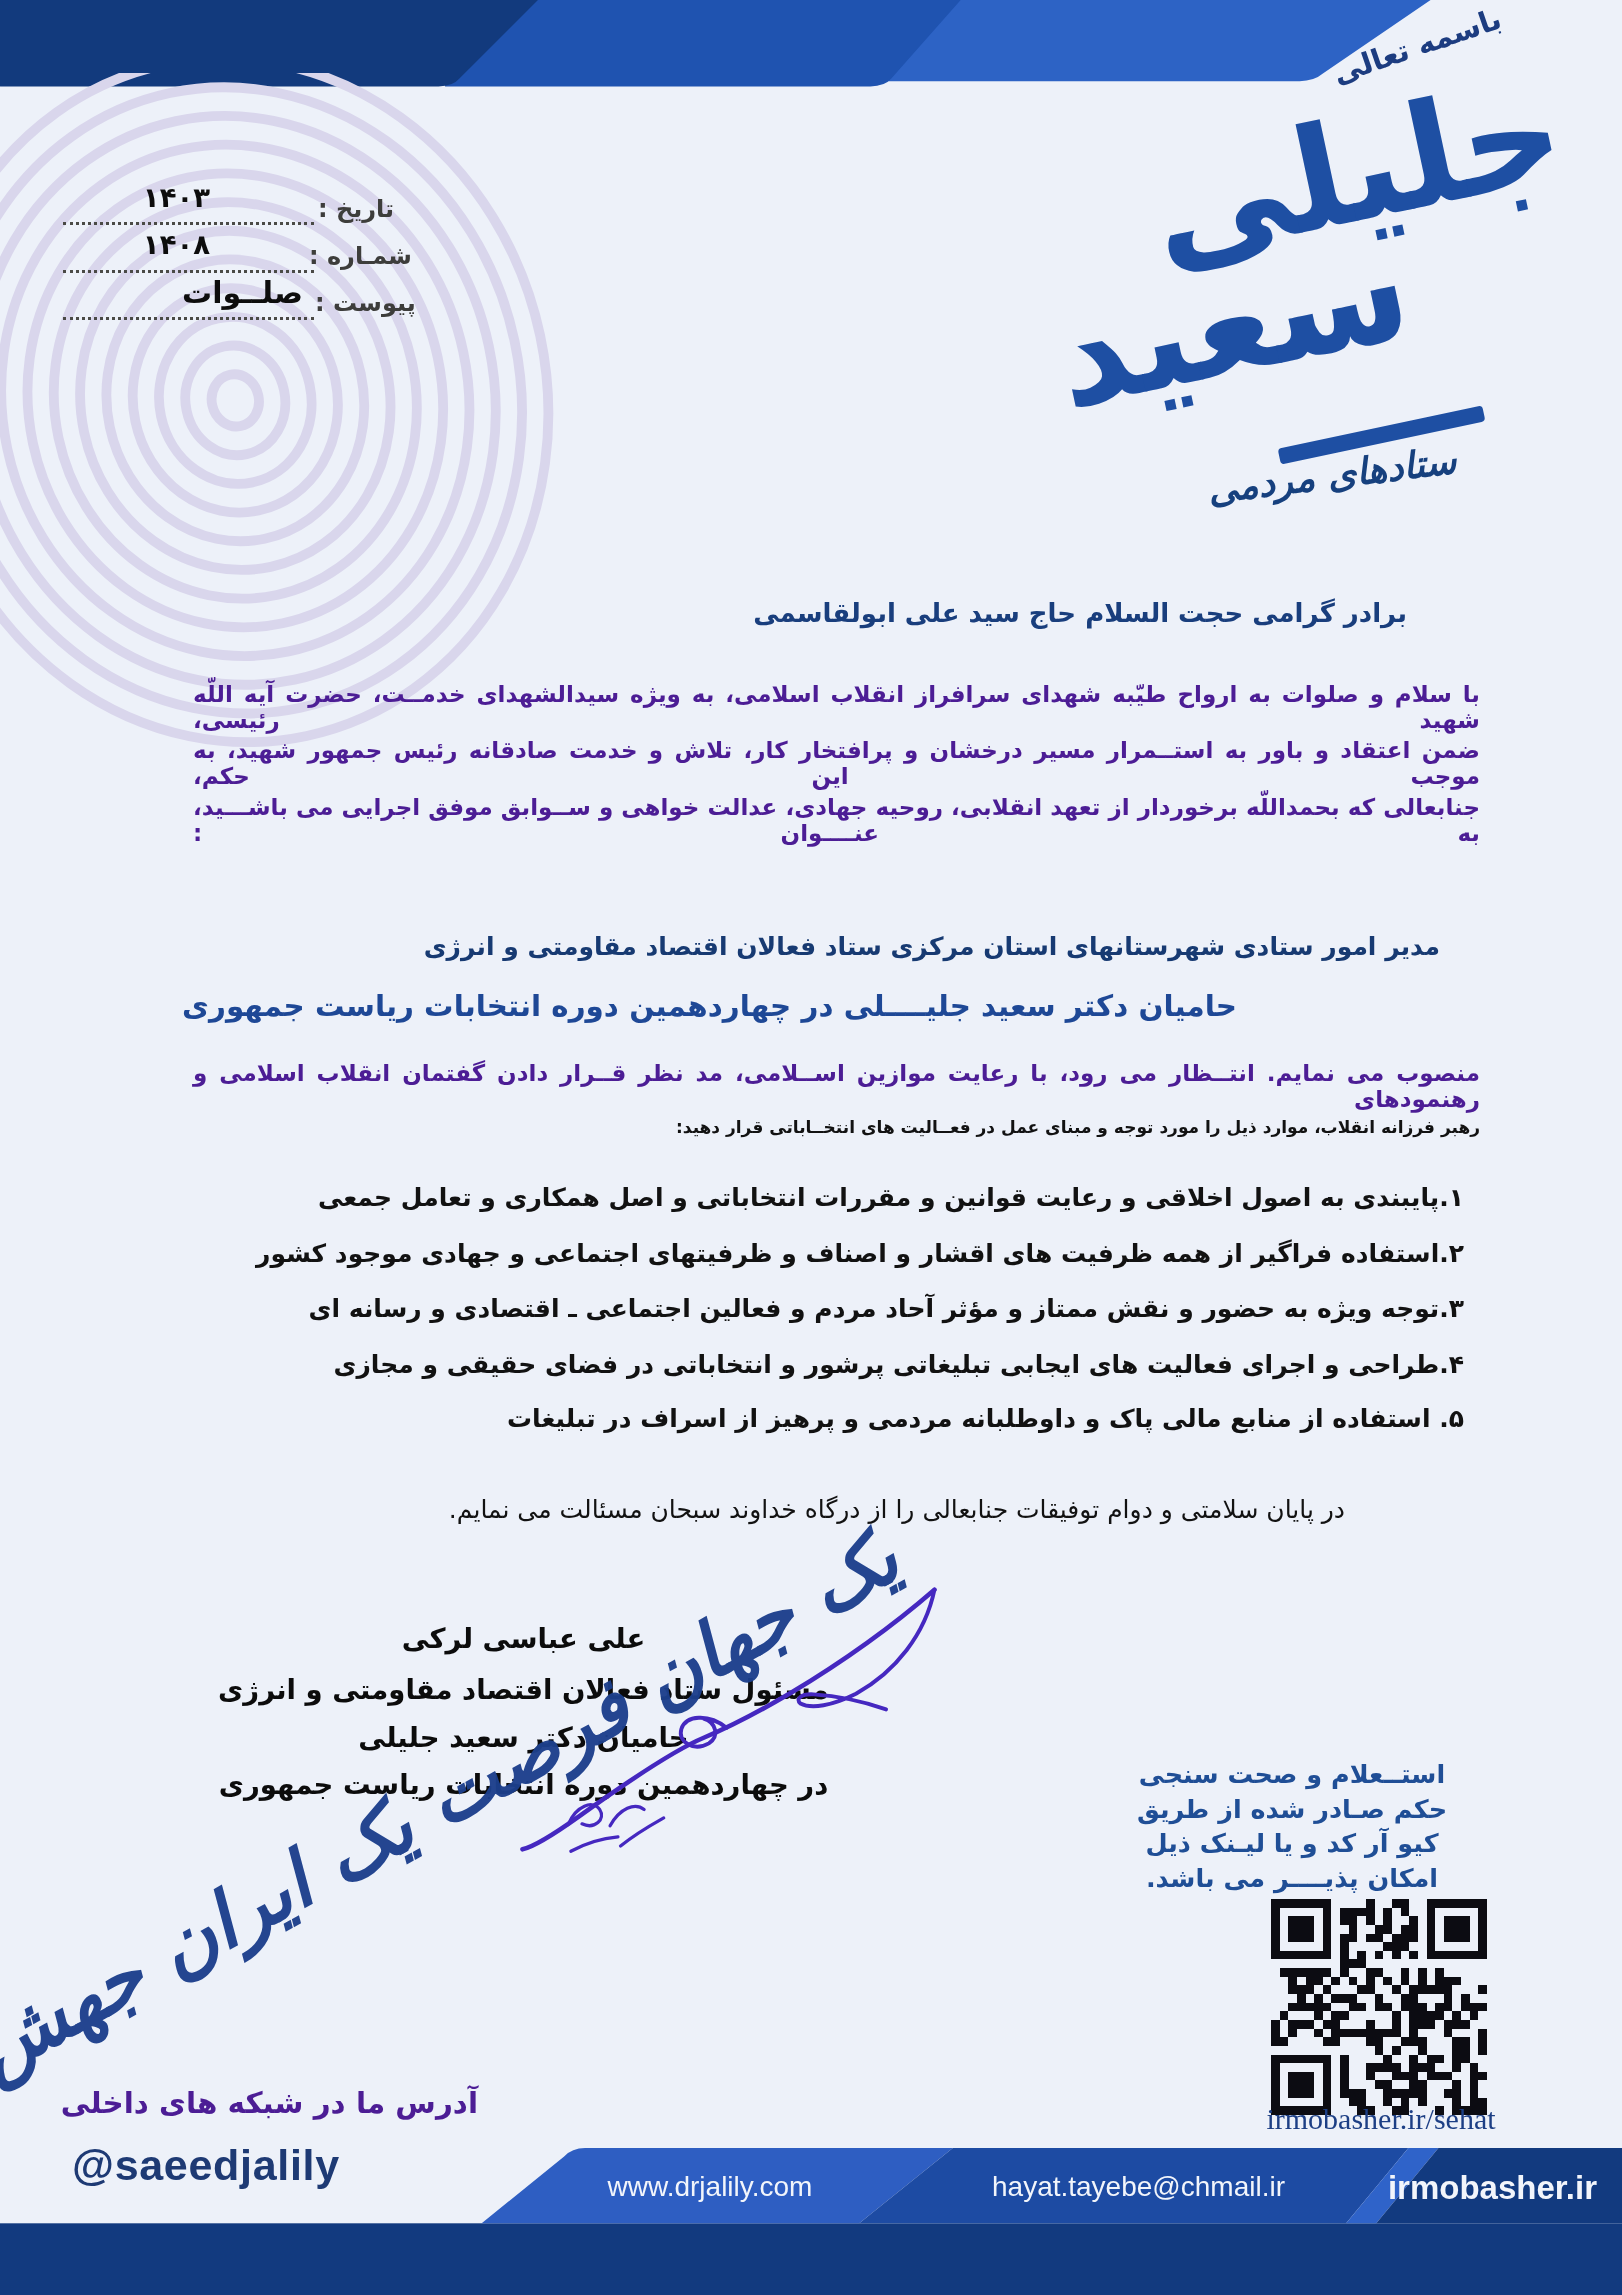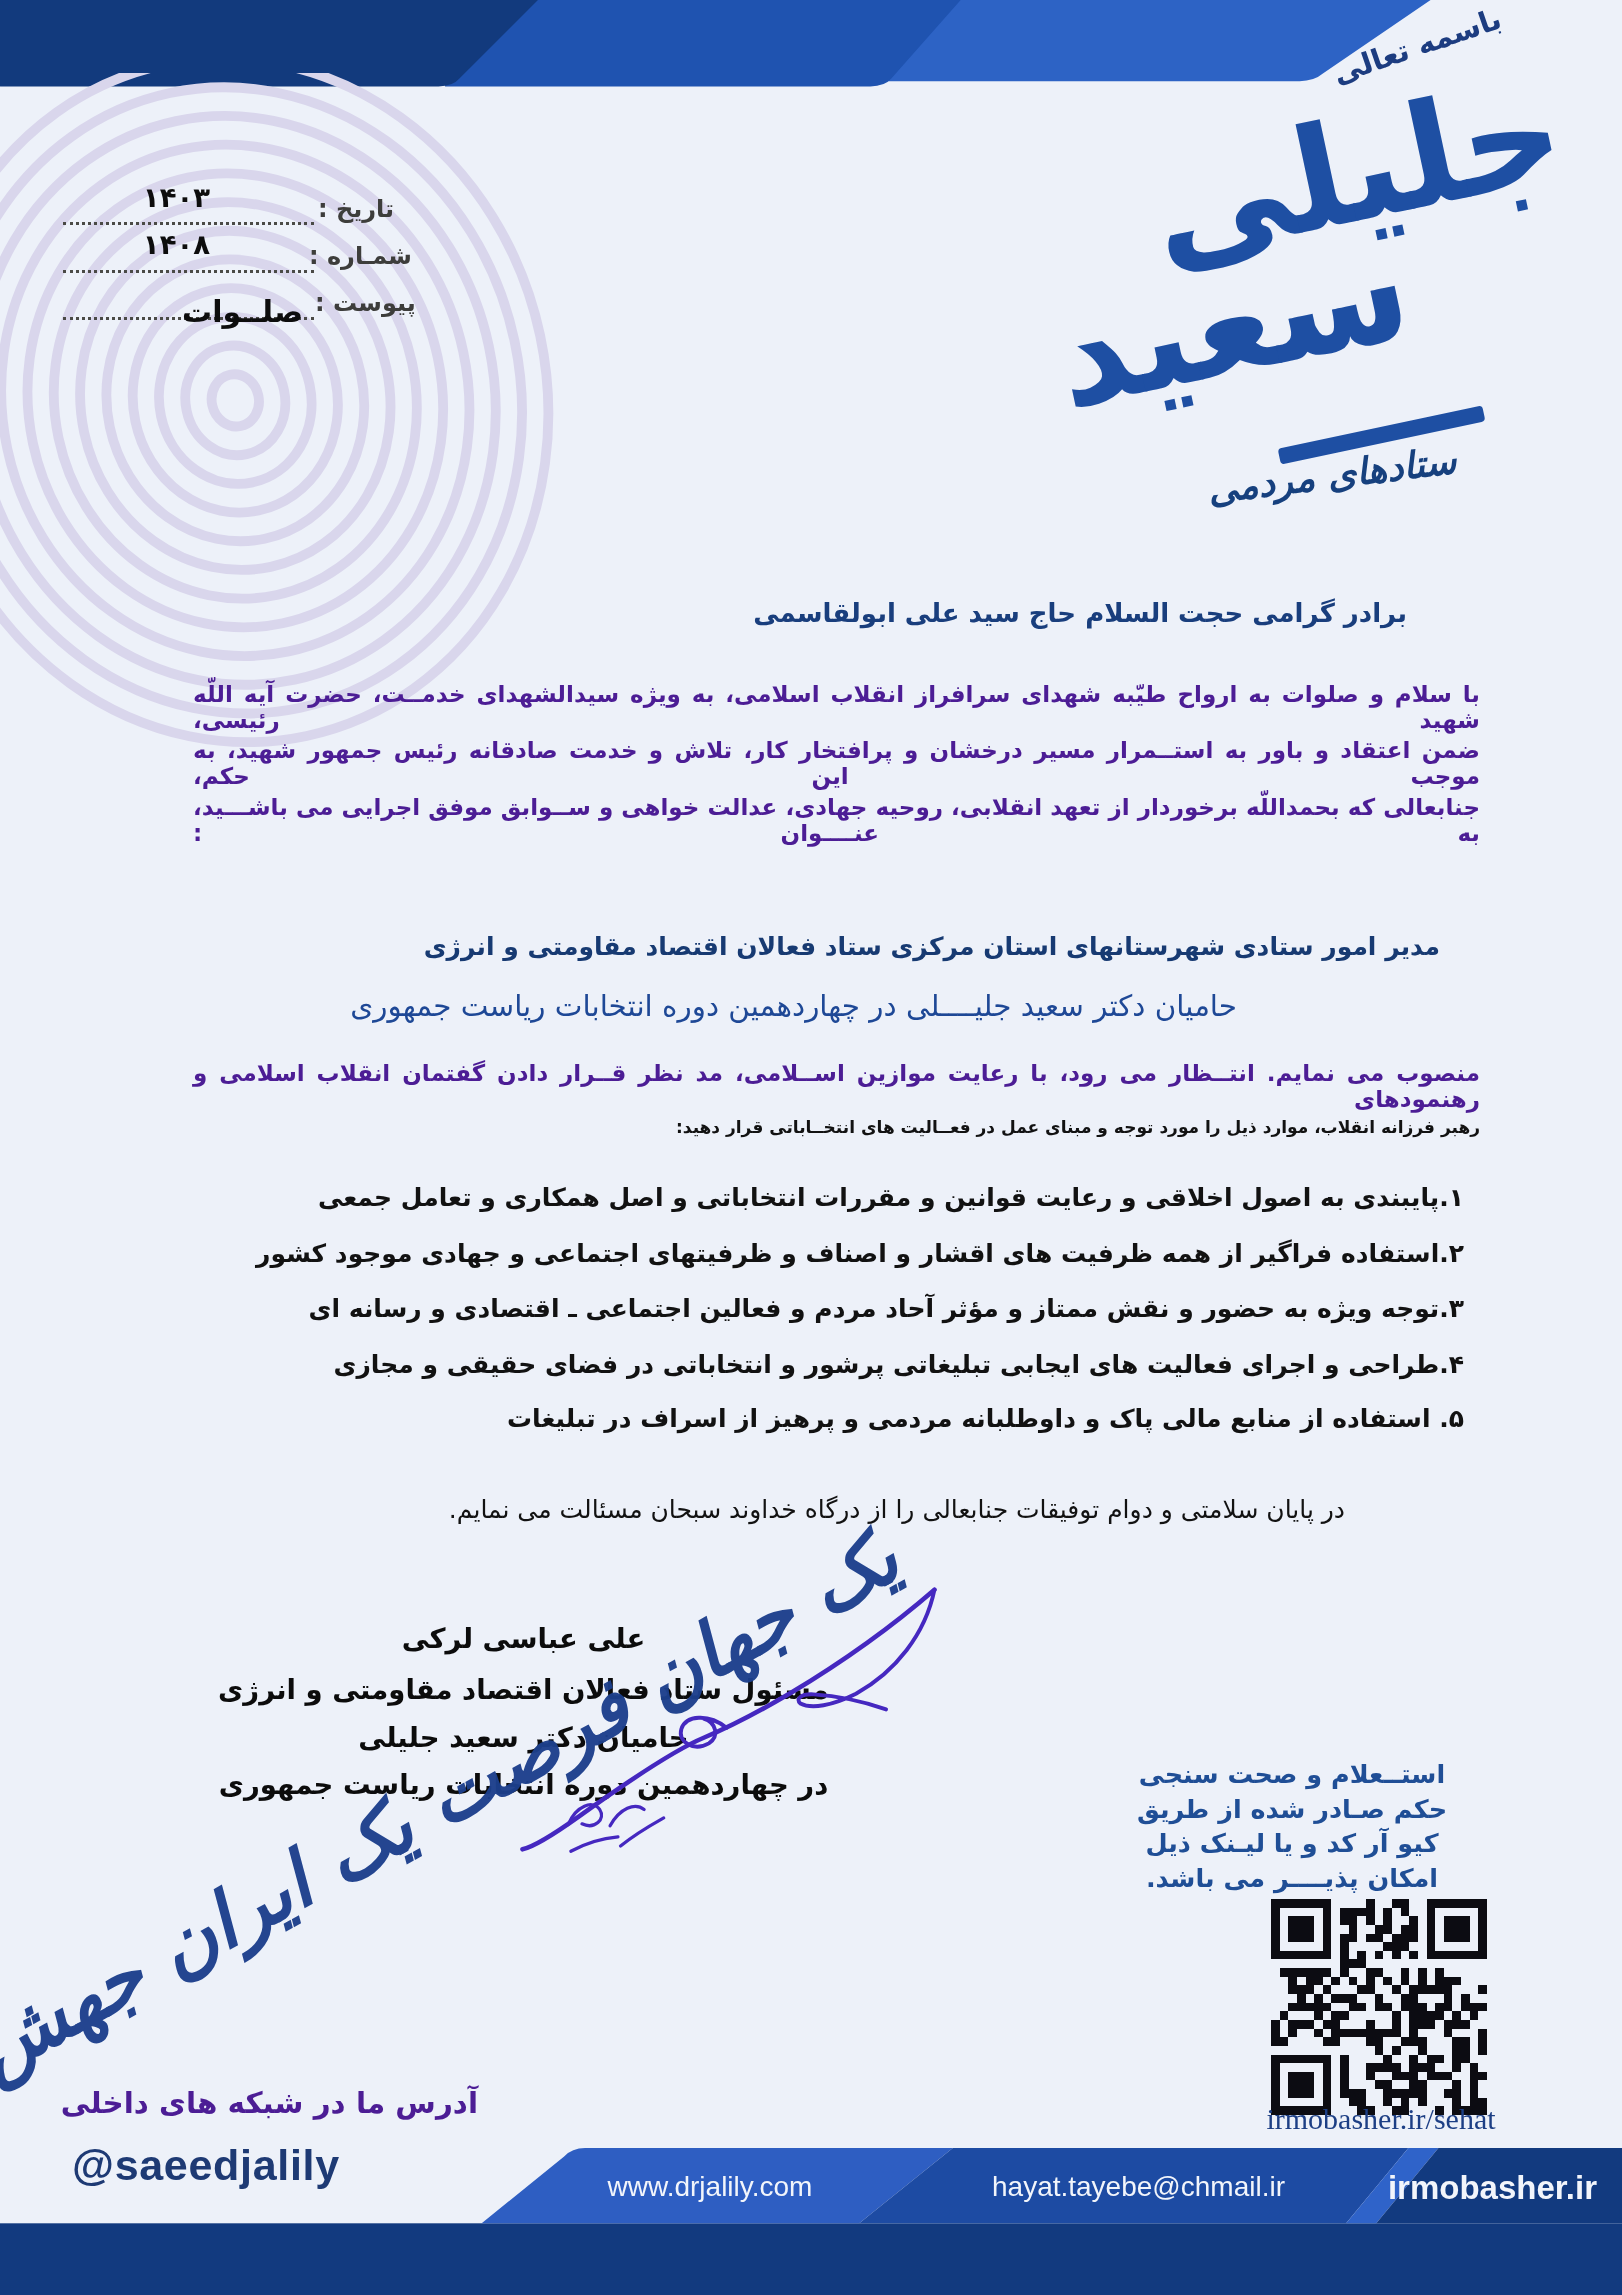--- a/index.html
+++ b/index.html
@@ -35,32 +35,32 @@
   .meta-line{height:0;border-bottom:3.3px dotted #4a4a46;}
   .meta-value{text-align:right;font-weight:bold;color:#0d0d0d;}
   #meta-label-0{left:318px;top:195px;}
   #meta-label-1{left:309px;top:242px;}
   #meta-label-2{left:315px;top:289px;}
   #meta-line-0{left:63px;top:222px;width:251px;}
   #meta-line-1{left:63px;top:270px;width:251px;}
   #meta-line-2{left:63px;top:317px;width:251px;}
   #meta-value-0{left:105px;top:181px;width:105px;font-size:27.5px;}
   #meta-value-1{left:105px;top:228px;width:105px;font-size:27.5px;}
-  #meta-value-2{left:175px;top:275px;width:128px;font-size:30px;margin-top:19px;}
+  #meta-value-2{left:175px;top:275px;width:128px;font-size:30px;}
 
   
   #greeting{left:844px;top:598px;width:563px;text-align:center;
     font-size:26px;font-weight:bold;color:#193e7d;}
   .jline{left:193px;width:1287px;font-size:23px;font-weight:bold;
     text-align:justify;text-align-last:justify;color:#4c1d95;}
   #para1-0{top:681px;} #para1-1{top:737px;} #para1-2{top:794px;}
   #title1{left:589px;top:932px;width:851px;text-align:right;
     font-size:25px;font-weight:bold;color:#173a72;}
   #title2{left:386px;top:989px;width:851px;text-align:center;
-    font-size:29.4px;font-weight:normal;color:#1e4896;}
+    font-size:29.4px;font-weight:bold;color:#1e4896;}
   #para2-0{top:1060px;}
   #para2-1{left:193px;top:1117px;width:1287px;text-align:right;
     font-size:17px;font-weight:bold;}
   .list-item{left:180px;width:1284px;text-align:right;font-size:25px;font-weight:bold;}
   #item-0{top:1183px;} #item-1{top:1239px;} #item-2{top:1294px;}
   #item-3{top:1350px;} #item-4{top:1404px;}
   #closing{left:193px;top:1495px;width:1152px;text-align:right;
     font-size:25px;font-weight:normal;}
 
   

